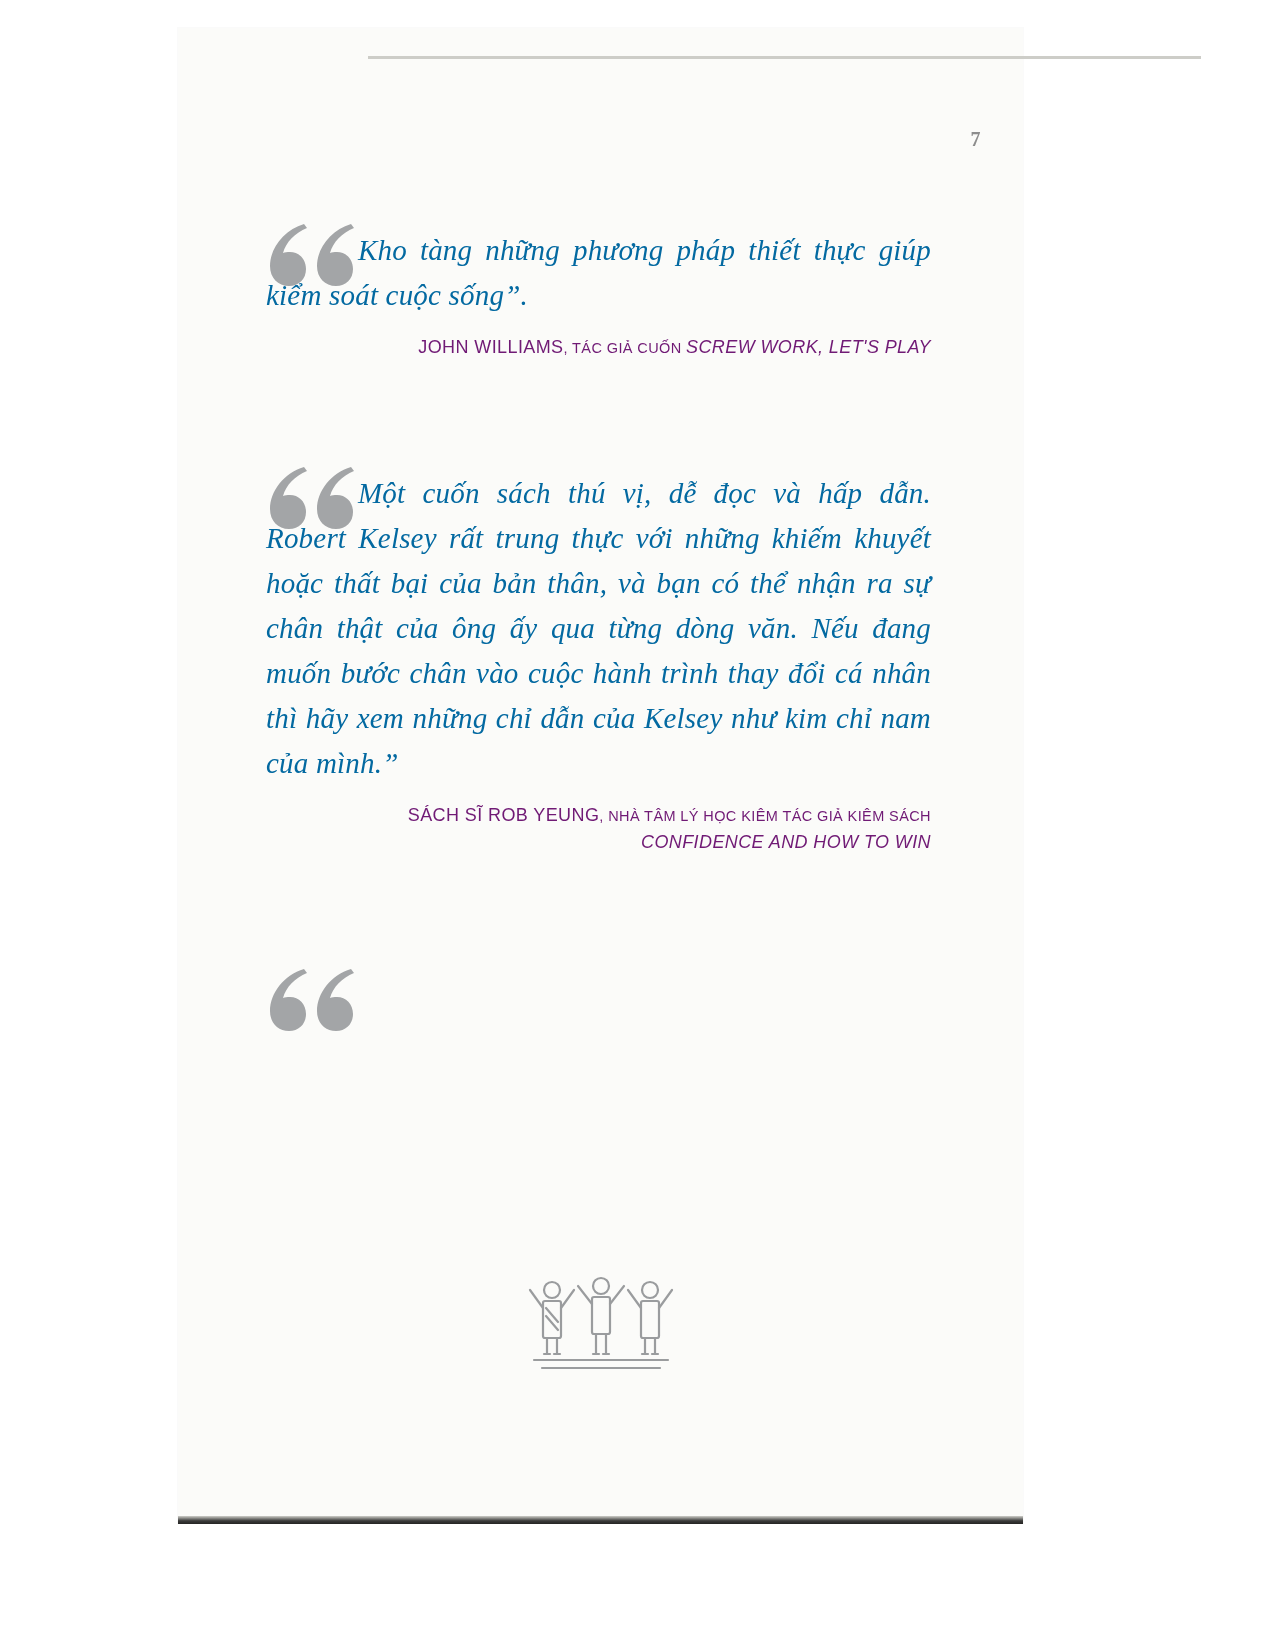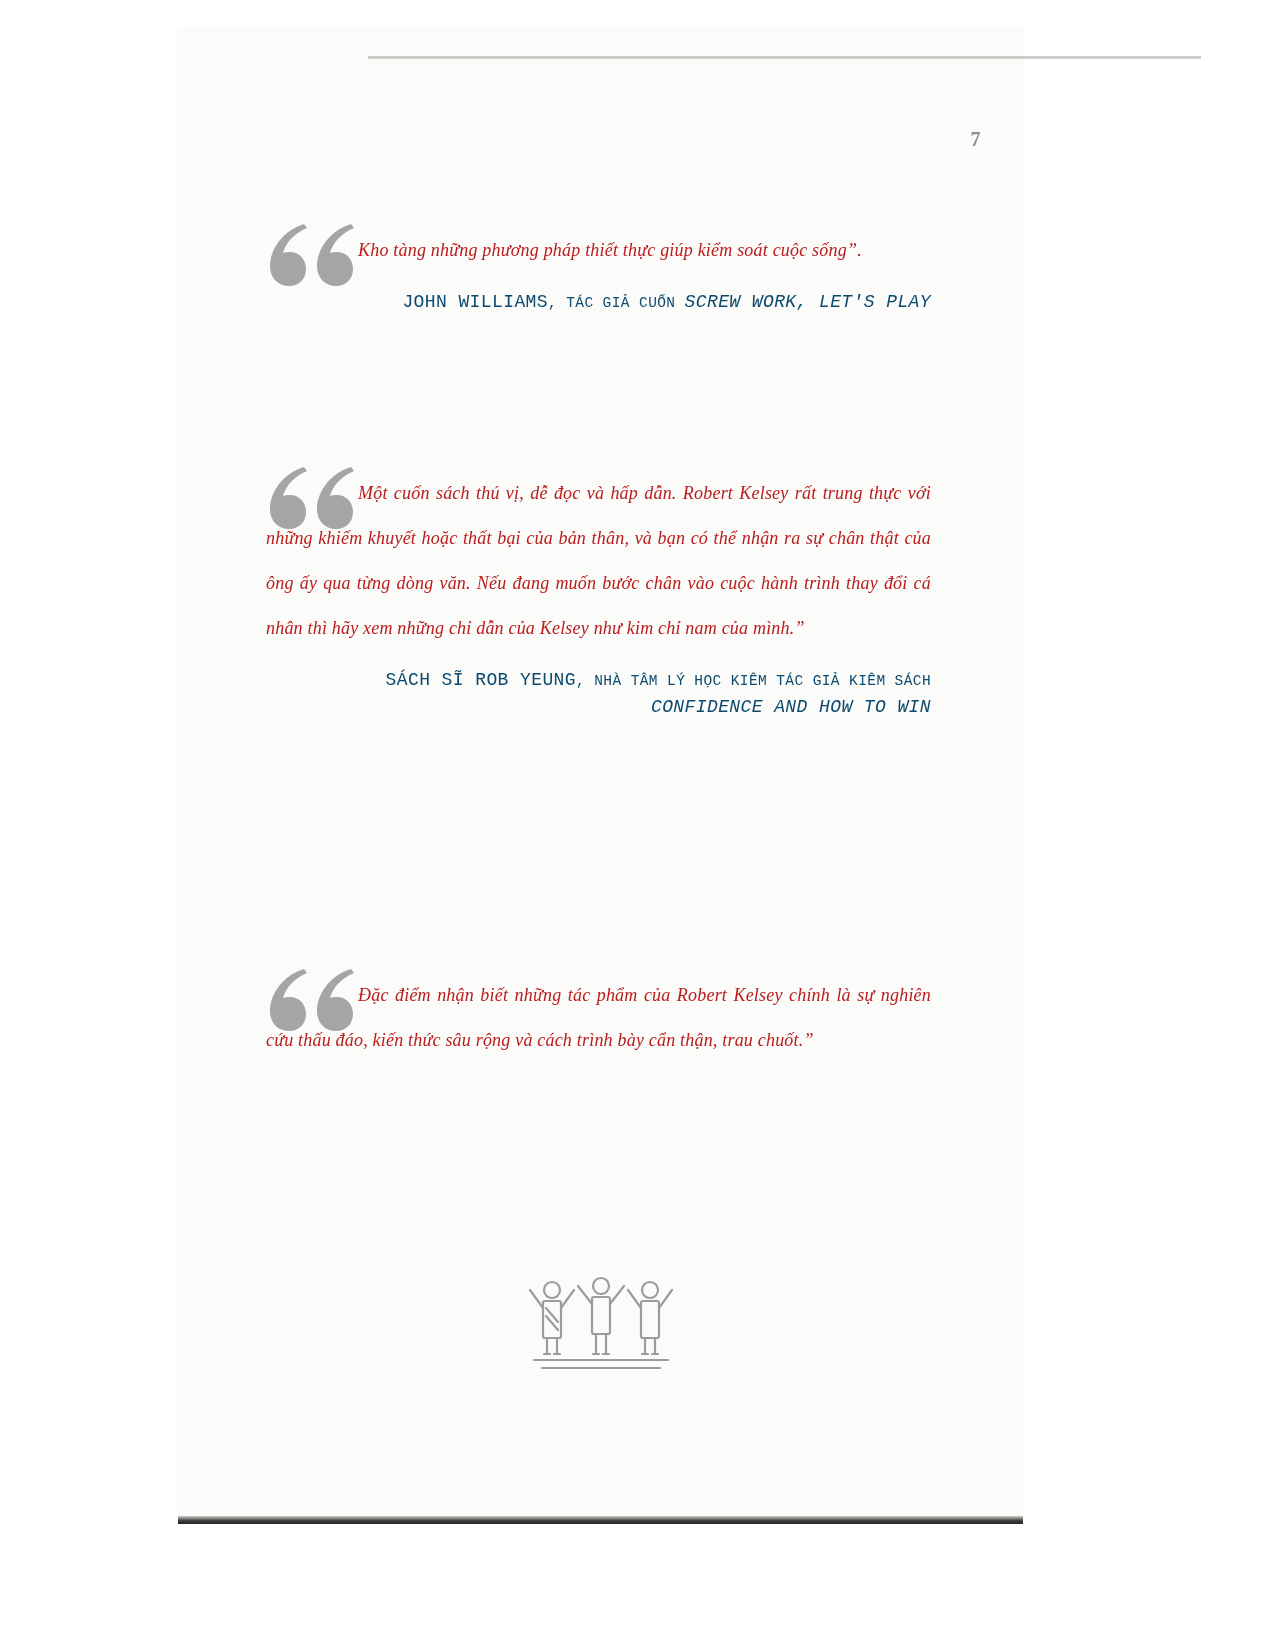--- a/index.html
+++ b/index.html
@@ -85,36 +85,36 @@
     height: 66px;
     color: #a3a5a7;
     line-height: 1;
     pointer-events: none;
   }
   .quote-mark svg { display: block; }
 
   .quote-text {
     font-family: "Liberation Serif", serif;
     font-style: italic;
-    font-size: 18px;
+    font-size: 29px;
     line-height: 45px;
-    color: #b91c1c;
+    color: #0369a1;
     text-align: justify;
     margin: 0;
     letter-spacing: 0.2px;
   }
   .quote-text .first-line-indent {
     display: inline-block;
     width: 92px;
   }
 
   .attribution {
-    font-family: Liberation Mono, monospace;
+    font-family: Liberation Sans, sans-serif;
     font-size: 14.5px;
-    color: #0c4a6e;
+    color: #701a75;
     text-align: right;
     margin-top: 16px;
     letter-spacing: 0.4px;
     line-height: 26px;
   }
   .attribution .sc {
     font-size: 18px;
   }
   .attribution .title {
     font-style: italic;
@@ -171,21 +171,20 @@
       </div>
     </div>
 
     <div class="quote-block" style="top: 945px;">
       <span class="quote-mark">
         <svg width="92" height="66" viewBox="0 0 92 66" xmlns="http://www.w3.org/2000/svg">
           <path fill="#a3a5a7" d="M38 2 C18 8 4 26 4 44 C4 56 12 64 23 64 C33 64 40 57 40 47 C40 37 33 30 24 30 C21 30 19 30 17 31 C20 20 29 11 41 6 Z"></path>
           <path fill="#a3a5a7" d="M85 2 C65 8 51 26 51 44 C51 56 59 64 70 64 C80 64 87 57 87 47 C87 37 80 30 71 30 C68 30 66 30 64 31 C67 20 76 11 88 6 Z"></path>
         </svg>
       </span>
-      <p class="quote-text"><span class="first-line-indent"></span><span>Đặc điểm nhận biết những tác phẩm của Robert Kelsey chính là sự nghiên cứu thấu đáo, kiến thức sâu rộng và cách trình bày cẩn thận, trau chuốt.”</span></p>
     </div>
 
     <div id="footer-figure">
       <svg width="170" height="110" viewBox="0 0 170 110" xmlns="http://www.w3.org/2000/svg" stroke="#9a9c9e" stroke-width="2.2" fill="none" stroke-linecap="round" stroke-linejoin="round">
 
         <circle cx="36" cy="22" r="8"></circle>
         <rect x="27" y="33" width="18" height="37" rx="2"></rect>
         <path d="M27 40 L14 22"></path>
         <path d="M45 40 L58 22"></path>
         <path d="M31 70 L31 86"></path>

